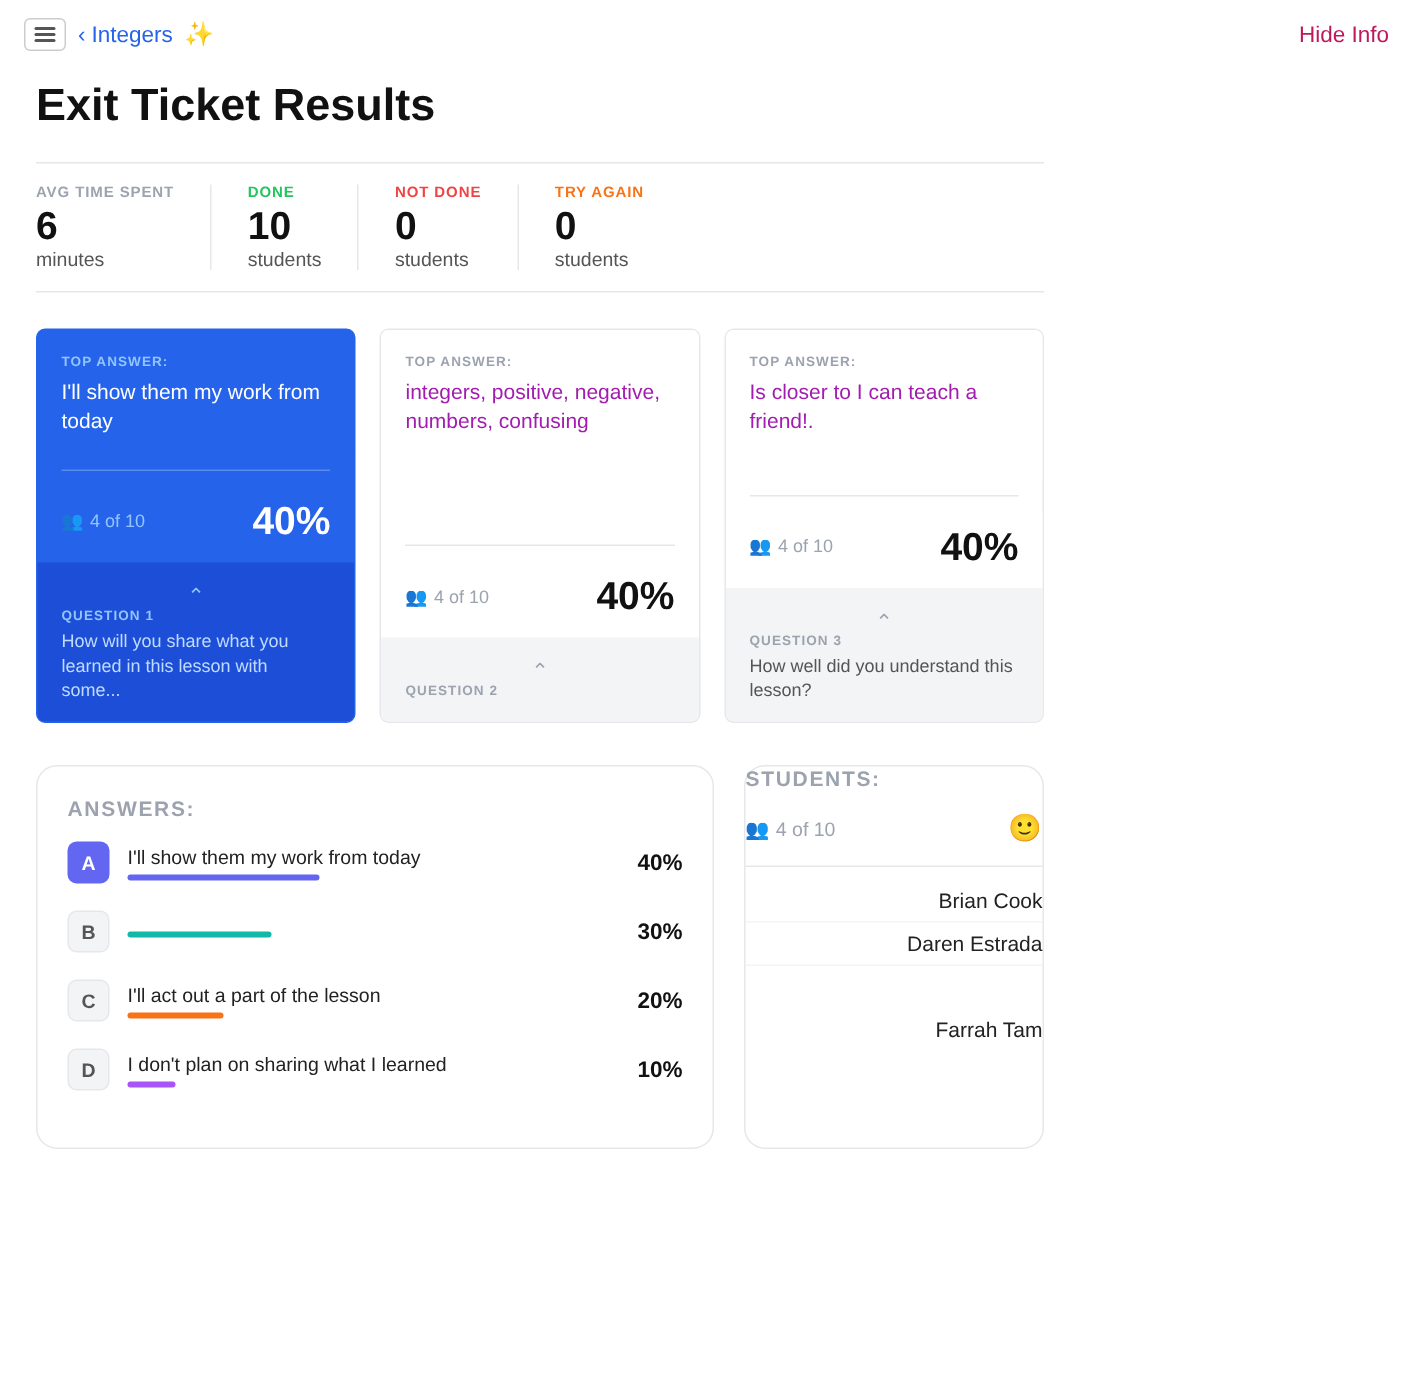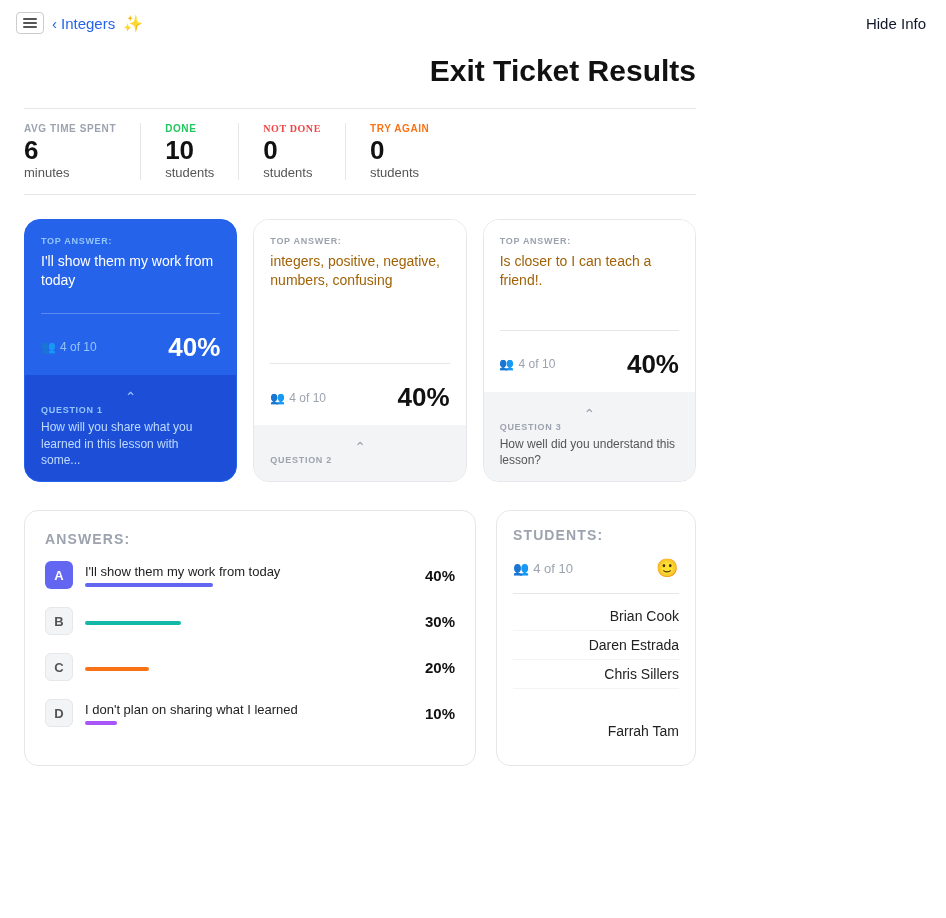--- a/index.html
+++ b/index.html
@@ -61,38 +61,37 @@
       cursor: pointer;
     }
     .back-chevron {
       font-size: 15px;
       color: #2563eb;
     }
     .sparkle-icon {
       font-size: 16px;
     }
     .hide-info-btn {
-      color: #0f172a;
+      color: #be185d;
       font-size: 15px;
       font-weight: 500;
       cursor: pointer;
       background: none;
       border: none;
     }
     .main-content {
       padding: 0 24px 40px 24px;
       max-width: 720px;
     }
     .page-title {
       font-size: 30px;
       font-weight: 700;
       color: #111;
       margin-bottom: 20px;
       margin-top: 8px;
-      text-align: right;
     }
     .stats-row {
       display: flex;
       align-items: stretch;
       border-top: 1px solid #e5e7eb;
       border-bottom: 1px solid #e5e7eb;
       padding: 14px 0;
       gap: 0;
       margin-bottom: 24px;
     }
@@ -106,40 +105,40 @@
     }
     .stat-label {
       font-size: 10px;
       font-weight: 600;
       letter-spacing: 0.06em;
       color: #9ca3af;
       text-transform: uppercase;
       margin-bottom: 2px;
     }
     .stat-label.done { color: #22c55e; }
-    .stat-label.not-done { color: #ef4444; font-family: Liberation Serif, serif; }
+    .stat-label.not-done { color: #ef4444; }
     .stat-label.try-again { color: #f97316; }
     .stat-value {
       font-size: 26px;
       font-weight: 700;
       color: #111;
       line-height: 1.1;
     }
     .stat-subtext {
       font-size: 13px;
       color: #555;
     }
     .questions-row {
       display: flex;
       gap: 16px;
       margin-bottom: 28px;
     }
     .question-card {
       flex: 1;
-      border-radius: 16px;
+      border-radius: 6px;
       overflow: hidden;
       border: 1px solid #e5e7eb;
       display: flex;
       flex-direction: column;
     }
     .question-card.active {
       background: #2563eb;
       border-color: #2563eb;
     }
     .question-card-top {
@@ -157,21 +156,21 @@
       font-weight: 700;
       letter-spacing: 0.08em;
       text-transform: uppercase;
       margin-bottom: 6px;
     }
     .question-card.active .top-answer-label { color: #93c5fd; }
     .question-card:not(.active) .top-answer-label { color: #9ca3af; }
     .top-answer-text {
       font-size: 14px;
       font-weight: 500;
-      color: #a16207;
+      color: #a21caf;
       line-height: 1.4;
     }
     .question-card.active .top-answer-text { color: #fff; }
     .question-card-divider {
       height: 1px;
       background: rgba(255,255,255,0.25);
       margin: 10px 16px;
     }
     .question-card:not(.active) .question-card-divider {
       background: #e5e7eb;
@@ -242,21 +241,20 @@
     .answers-panel {
       flex: 1;
       border: 1px solid #e5e7eb;
       border-radius: 14px;
       padding: 20px;
     }
     .students-panel {
       width: 200px;
       border: 1px solid #e5e7eb;
       border-radius: 14px;
-      padding: 16px;
     }
     .panel-title {
       font-size: 14px;
       font-weight: 700;
       letter-spacing: 0.08em;
       text-transform: uppercase;
       color: #9ca3af;
       margin-bottom: 14px;
     }
     .answer-item {
@@ -476,20 +474,21 @@
           <div class="answer-bar-wrap">
             <div class="answer-bar bar-teal"></div>
           </div>
         </div>
         <div class="answer-percent">30%</div>
       </div>
 
       <div class="answer-item">
         <div class="answer-letter not-selected">C</div>
         <div class="answer-content">
+          <div class="answer-text">I'll act out a part of the lesson</div>
           <div class="answer-bar-wrap">
             <div class="answer-bar bar-orange"></div>
           </div>
         </div>
         <div class="answer-percent">20%</div>
       </div>
 
       <div class="answer-item">
         <div class="answer-letter not-selected">D</div>
         <div class="answer-content">
@@ -507,17 +506,16 @@
       <div class="students-count-row">
         <span class="students-count-text">
           <span>👥</span>
           <span>4 of 10</span>
         </span>
         <span class="smiley">🙂</span>
       </div>
       <div class="divider-line"></div>
       <div class="student-name">Brian Cook</div>
       <div class="student-name">Daren Estrada</div>
-      <div class="student-name">Chris Sillers</div>
       <div class="student-name">Farrah Tam</div>
     </div>
   </div>
 </div>
 
 </body></html>

